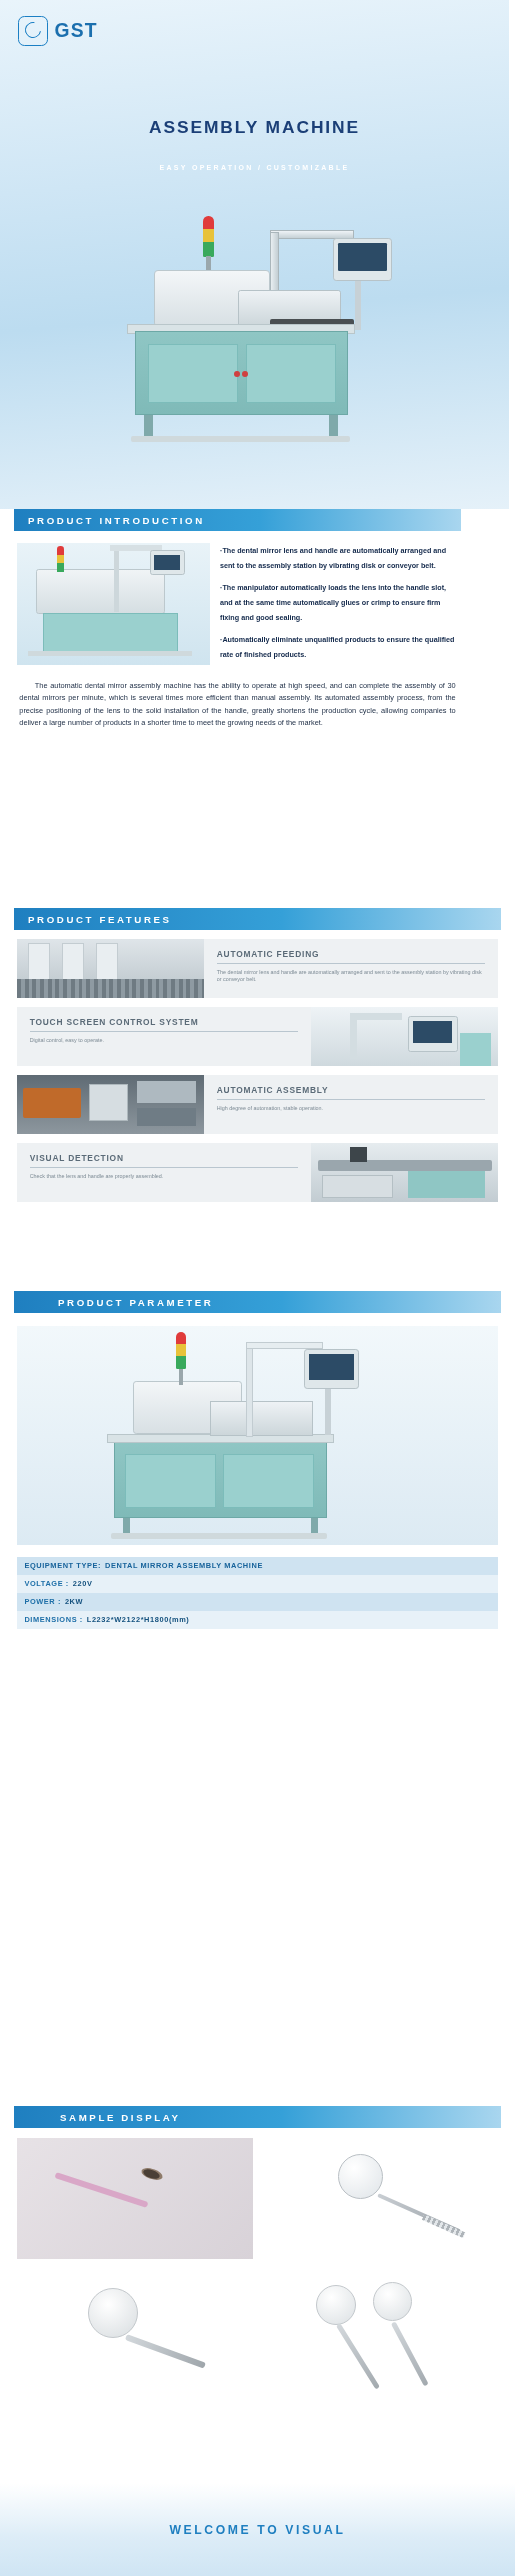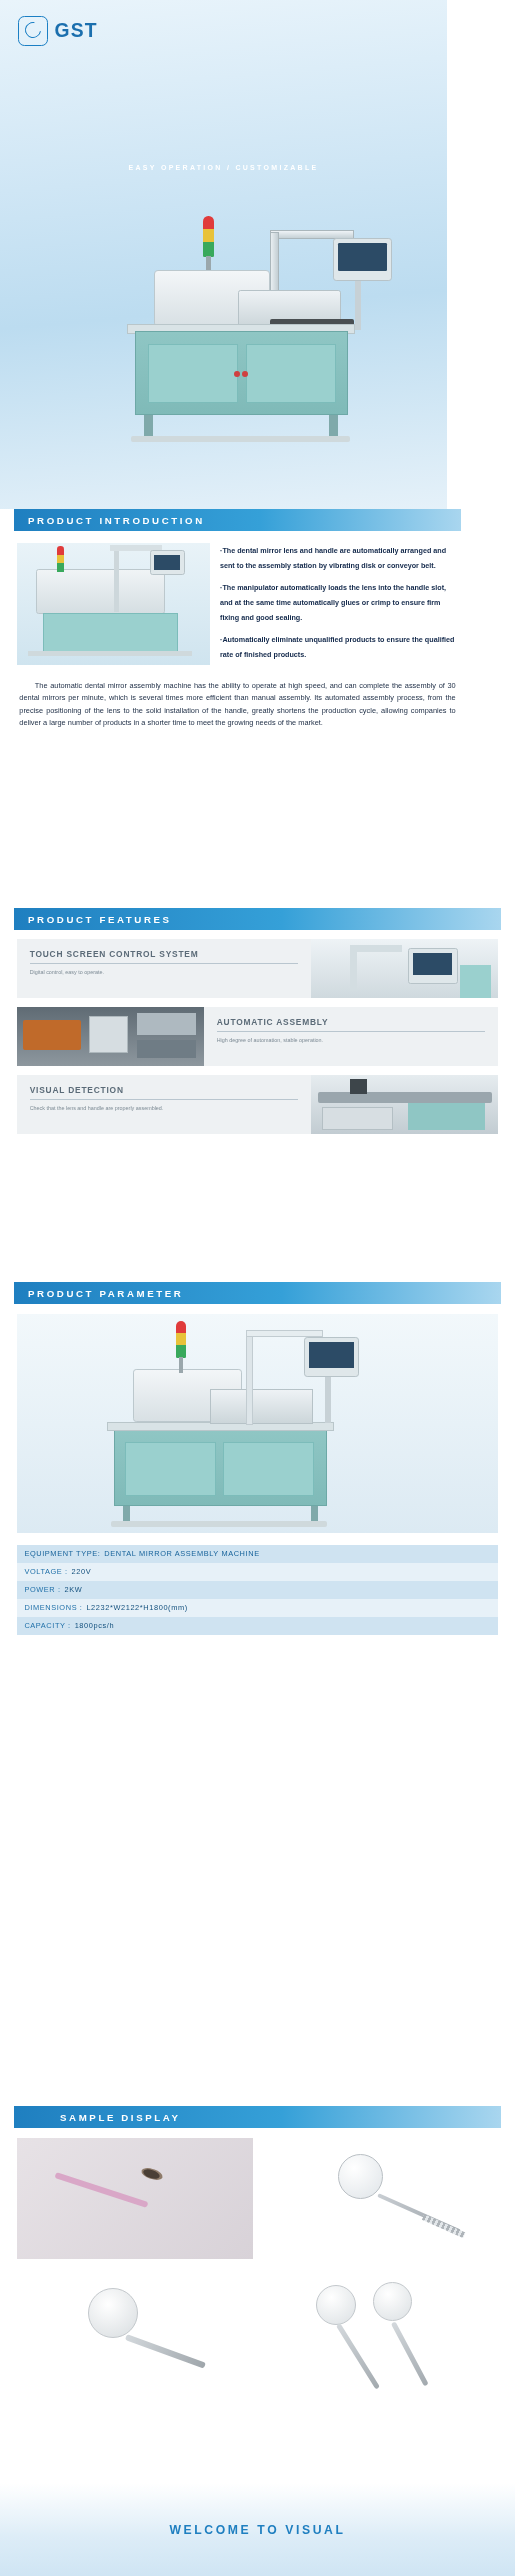--- a/index.html
+++ b/index.html
@@ -12,21 +12,21 @@
     width: 515px;
     height: 2576px;
     position: relative;
     overflow: hidden;
     background: #ffffff;
   }
 
   
   .hero {
     position: relative;
-    width: 447px;
+    width: 509px;
     height: 509px;
     background: linear-gradient(175deg, #e9f4fb 0%, #cfe6f5 35%, #bcdcf0 60%, #e5f1f9 100%);
   }
   .hero-logo {
     position: absolute;
     left: 18px; top: 15.5px;
     display: flex; align-items: center; gap: 6.4px;
   }
   .logo-mark {
     width: 30px; height: 30px;
@@ -168,31 +168,31 @@
   .feat-txt { flex: 1; padding: 10.3px 13px; }
   .feat-title {
     font-size: 8.4px; font-weight: bold; color: #5b6b78;
     letter-spacing: 0.8px; margin-bottom: 4.5px;
     border-bottom: 0.6px solid #b9c6cf; padding-bottom: 3.9px;
   }
   .feat-desc { font-size: 5.4px; color: #7d8b95; line-height: 7.7px; }
 
   
   .param-wrap { position: absolute; left: 0; top: 1278px; width: 515px; }
-  .param-head { margin: 4px 14px; }
+  .param-head { margin: 13px 14px; padding-left: 30px; }
   .param-photo {
     margin: 10.3px 16.7px 0 16.7px; height: 219px;
     background: linear-gradient(180deg,#f2f8fb 0%, #dceaf3 100%);
     position: relative; overflow: hidden;
   }
   .param-table { margin: 11.6px 16.7px 0 16.7px; }
   .param-row {
     display: flex; align-items: center;
     height: 18px; padding: 0 7.7px;
-    font-size: 7.4px; color: #1e6fa8; font-weight: normal; letter-spacing: 0.6px; text-align: right;
+    font-size: 7.4px; color: #1e6fa8; font-weight: bold; letter-spacing: 0.6px; text-align: right;
   }
   .param-row:nth-child(odd) { background: #cfe3f1; }
   .param-row:nth-child(even) { background: #e7f1f8; }
   .param-row .k { white-space: nowrap; }
   .param-row .v { margin-left: 3.9px; color: #14517e; }
   .param-row.first .k, .param-row.first .v { color: #17639b; }
 
   
   .sample-wrap { position: absolute; left: 0; top: 2106px; width: 515px; }
   .sample-head { margin: 0 14px; padding-left: 32px; }
@@ -227,20 +227,21 @@
 
 <div class="page">
 
   <section class="hero">
     <div class="hero-logo">
       <div class="logo-mark"></div>
       <div class="logo-text">GST</div>
     </div>
 
     <div class="hero-title">
+      <div>ASSEMBLY MACHINE</div>
     </div>
     <div class="hero-sub">EASY OPERATION / CUSTOMIZABLE</div>
 
     <div class="hero-machine">
       <div class="mc mc-arm2"></div>
       <div class="mc mc-arm"></div>
       <div class="mc mc-hmi"></div>
       <div class="mc mc-hmi-screen"></div>
       <div class="mc mc-hmi-stand"></div>
       <div class="mc mc-tower"></div>
@@ -287,20 +288,32 @@
     <p class="intro-para">The automatic dental mirror assembly machine has the ability to operate at high speed, and can complete the assembly of 30 dental mirrors per minute, which is several times more efficient than manual assembly. Its automated assembly process, from the precise positioning of the lens to the solid installation of the handle, greatly shortens the production cycle, allowing companies to deliver a large number of products in a shorter time to meet the growing needs of the market.</p>
   </section>
 
   <section class="feat-wrap">
     <div class="sec-head feat-head">
       <span>PRODUCT FEATURES</span>
     </div>
 
     <div class="feat-list">
 
+      <div class="feat-row">
+        <div class="feat-img" style="background:linear-gradient(180deg,#dfe5e9,#b9c3c9);">
+          <div class="ph" style="left:11.6px;top:3.9px;width:22px;height:37px;background:#e9eef1;border:0.6px solid #c3ccd1;"></div>
+          <div class="ph" style="left:45px;top:3.9px;width:22px;height:37px;background:#e9eef1;border:0.6px solid #c3ccd1;"></div>
+          <div class="ph" style="left:79px;top:3.9px;width:22px;height:37px;background:#e9eef1;border:0.6px solid #c3ccd1;"></div>
+          <div class="ph" style="left:0;top:40px;width:187px;height:19.3px;background:repeating-linear-gradient(90deg,#6e7a82 0 3.9px,#8e9aa2 3.9px 7.7px);"></div>
+        </div>
+        <div class="feat-txt">
+          <div class="feat-title">AUTOMATIC FEEDING</div>
+          <div class="feat-desc">The dental mirror lens and handle are automatically arranged and sent to the assembly station by vibrating disk or conveyor belt.</div>
+        </div>
+      </div>
 
       <div class="feat-row rev">
         <div class="feat-img" style="background:linear-gradient(180deg,#eef3f6,#cfd9de);">
           <div class="ph" style="left:97px;top:9px;width:50px;height:36px;background:#dfe7ea;border:1.3px solid #b7c3c8;border-radius:2.6px;"></div>
           <div class="ph" style="left:102px;top:14px;width:39px;height:22px;background:#2c4b66;"></div>
           <div class="ph" style="left:39px;top:6.4px;width:52px;height:6.4px;background:#d3dde1;"></div>
           <div class="ph" style="left:39px;top:6.4px;width:6.4px;height:46px;background:#d3dde1;"></div>
           <div class="ph" style="left:149px;top:26px;width:31px;height:33px;background:#9ad0ce;"></div>
         </div>
         <div class="feat-txt">
@@ -371,24 +384,20 @@
         <span class="v">220V</span>
       </div>
       <div class="param-row">
         <span class="k">POWER :</span>
         <span class="v">2KW</span>
       </div>
       <div class="param-row">
         <span class="k">DIMENSIONS :</span>
         <span class="v">L2232*W2122*H1800(mm)</span>
       </div>
-      <div class="param-row">
-        <span class="k">CAPACITY :</span>
-        <span class="v">1800pcs/h</span>
-      </div>
     </div>
   </section>
 
   <section class="sample-wrap">
     <div class="sec-head sample-head">
       <span>SAMPLE DISPLAY</span>
     </div>
 
     <div class="sample-grid">
       <div class="sample-cell c1">

